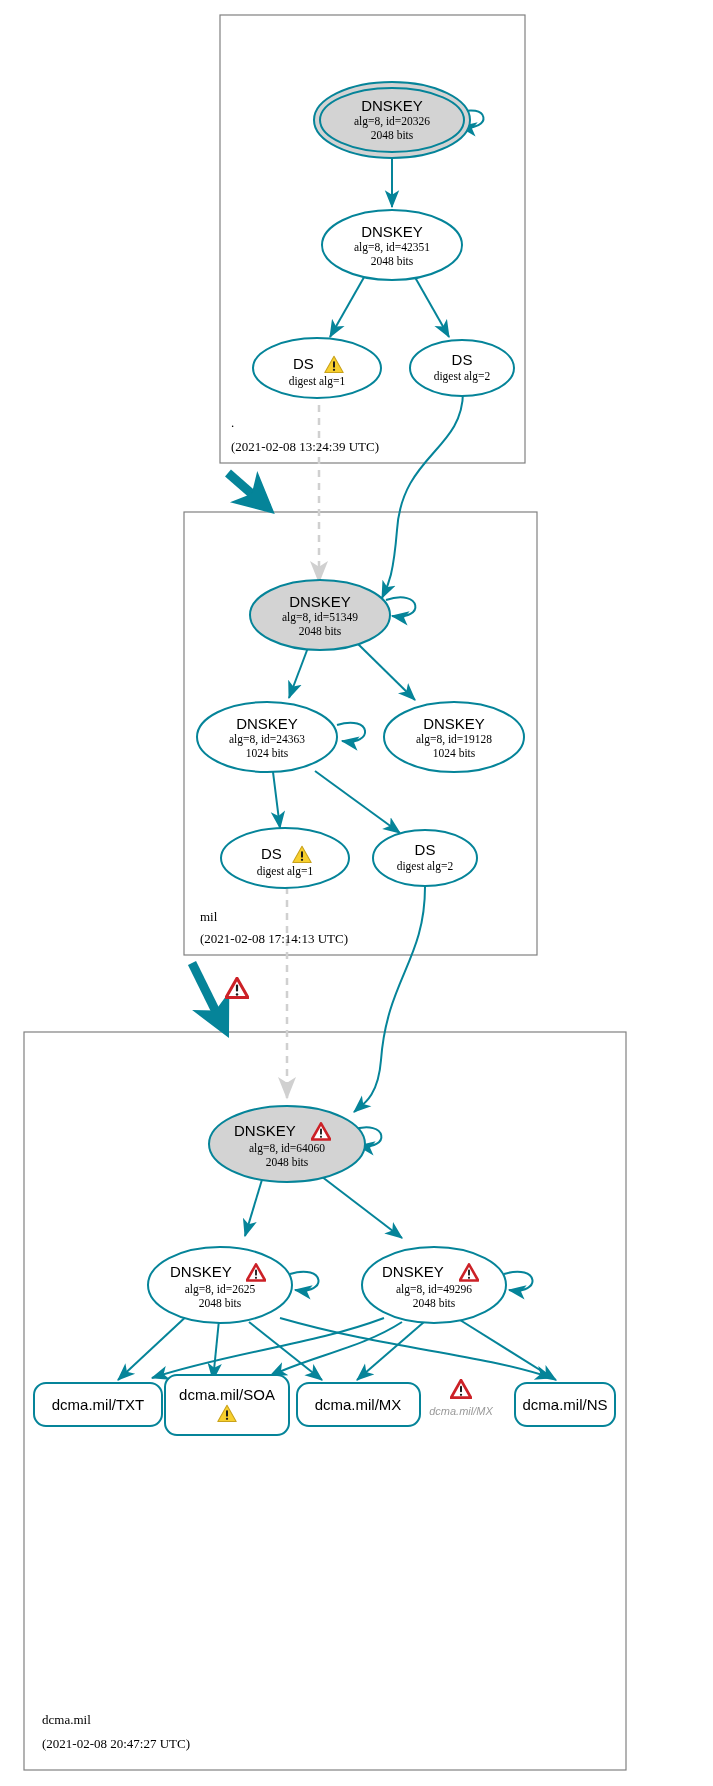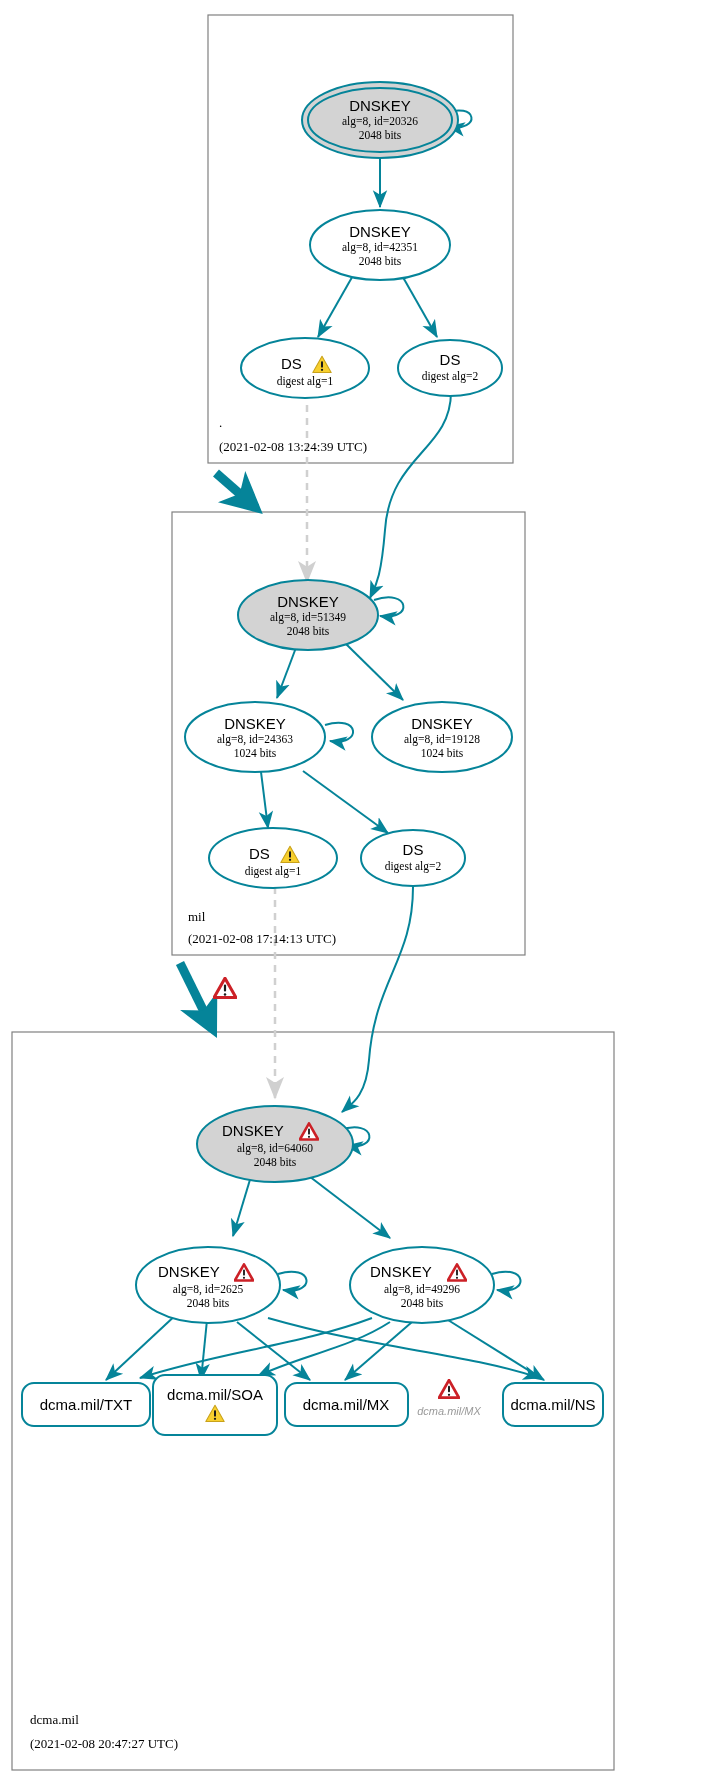--- a/index.html
+++ b/index.html
@@ -1,18 +1,18 @@
 <!DOCTYPE html>
 <html><head>
 <meta charset="utf-8">
 <style>
   html,body{margin:0;padding:0;background:#ffffff;}
   body{width:713px;height:1786px;position:relative;
        font-family:"Liberation Sans",sans-serif;}
-  #stage{position:absolute;left:0;top:0;width:564px;height:1786px;}
+  #stage{position:absolute;left:12px;top:0;width:564px;height:1786px;}
   svg{display:block;}
   .zone-box{fill:#ffffff;stroke:#808080;stroke-width:1.2;}
   .node-ell{fill:#ffffff;stroke:#058499;stroke-width:2;}
   .node-ell.gray{fill:#d3d3d3;}
   .node-rect{fill:#ffffff;stroke:#058499;stroke-width:2;rx:12;ry:12;}
   .edge{fill:none;stroke:#058499;stroke-width:2;}
   .edge-thick{fill:none;stroke:#058499;stroke-width:9;}
   .edge-dash{fill:none;stroke:#d0d0d0;stroke-width:2.5;stroke-dasharray:7,6;}
   .t-type{font-family:"Liberation Sans",sans-serif;font-size:15px;fill:#000;}
   .t-sub{font-family:"Liberation Serif",serif;font-size:11.5px;fill:#000;}

